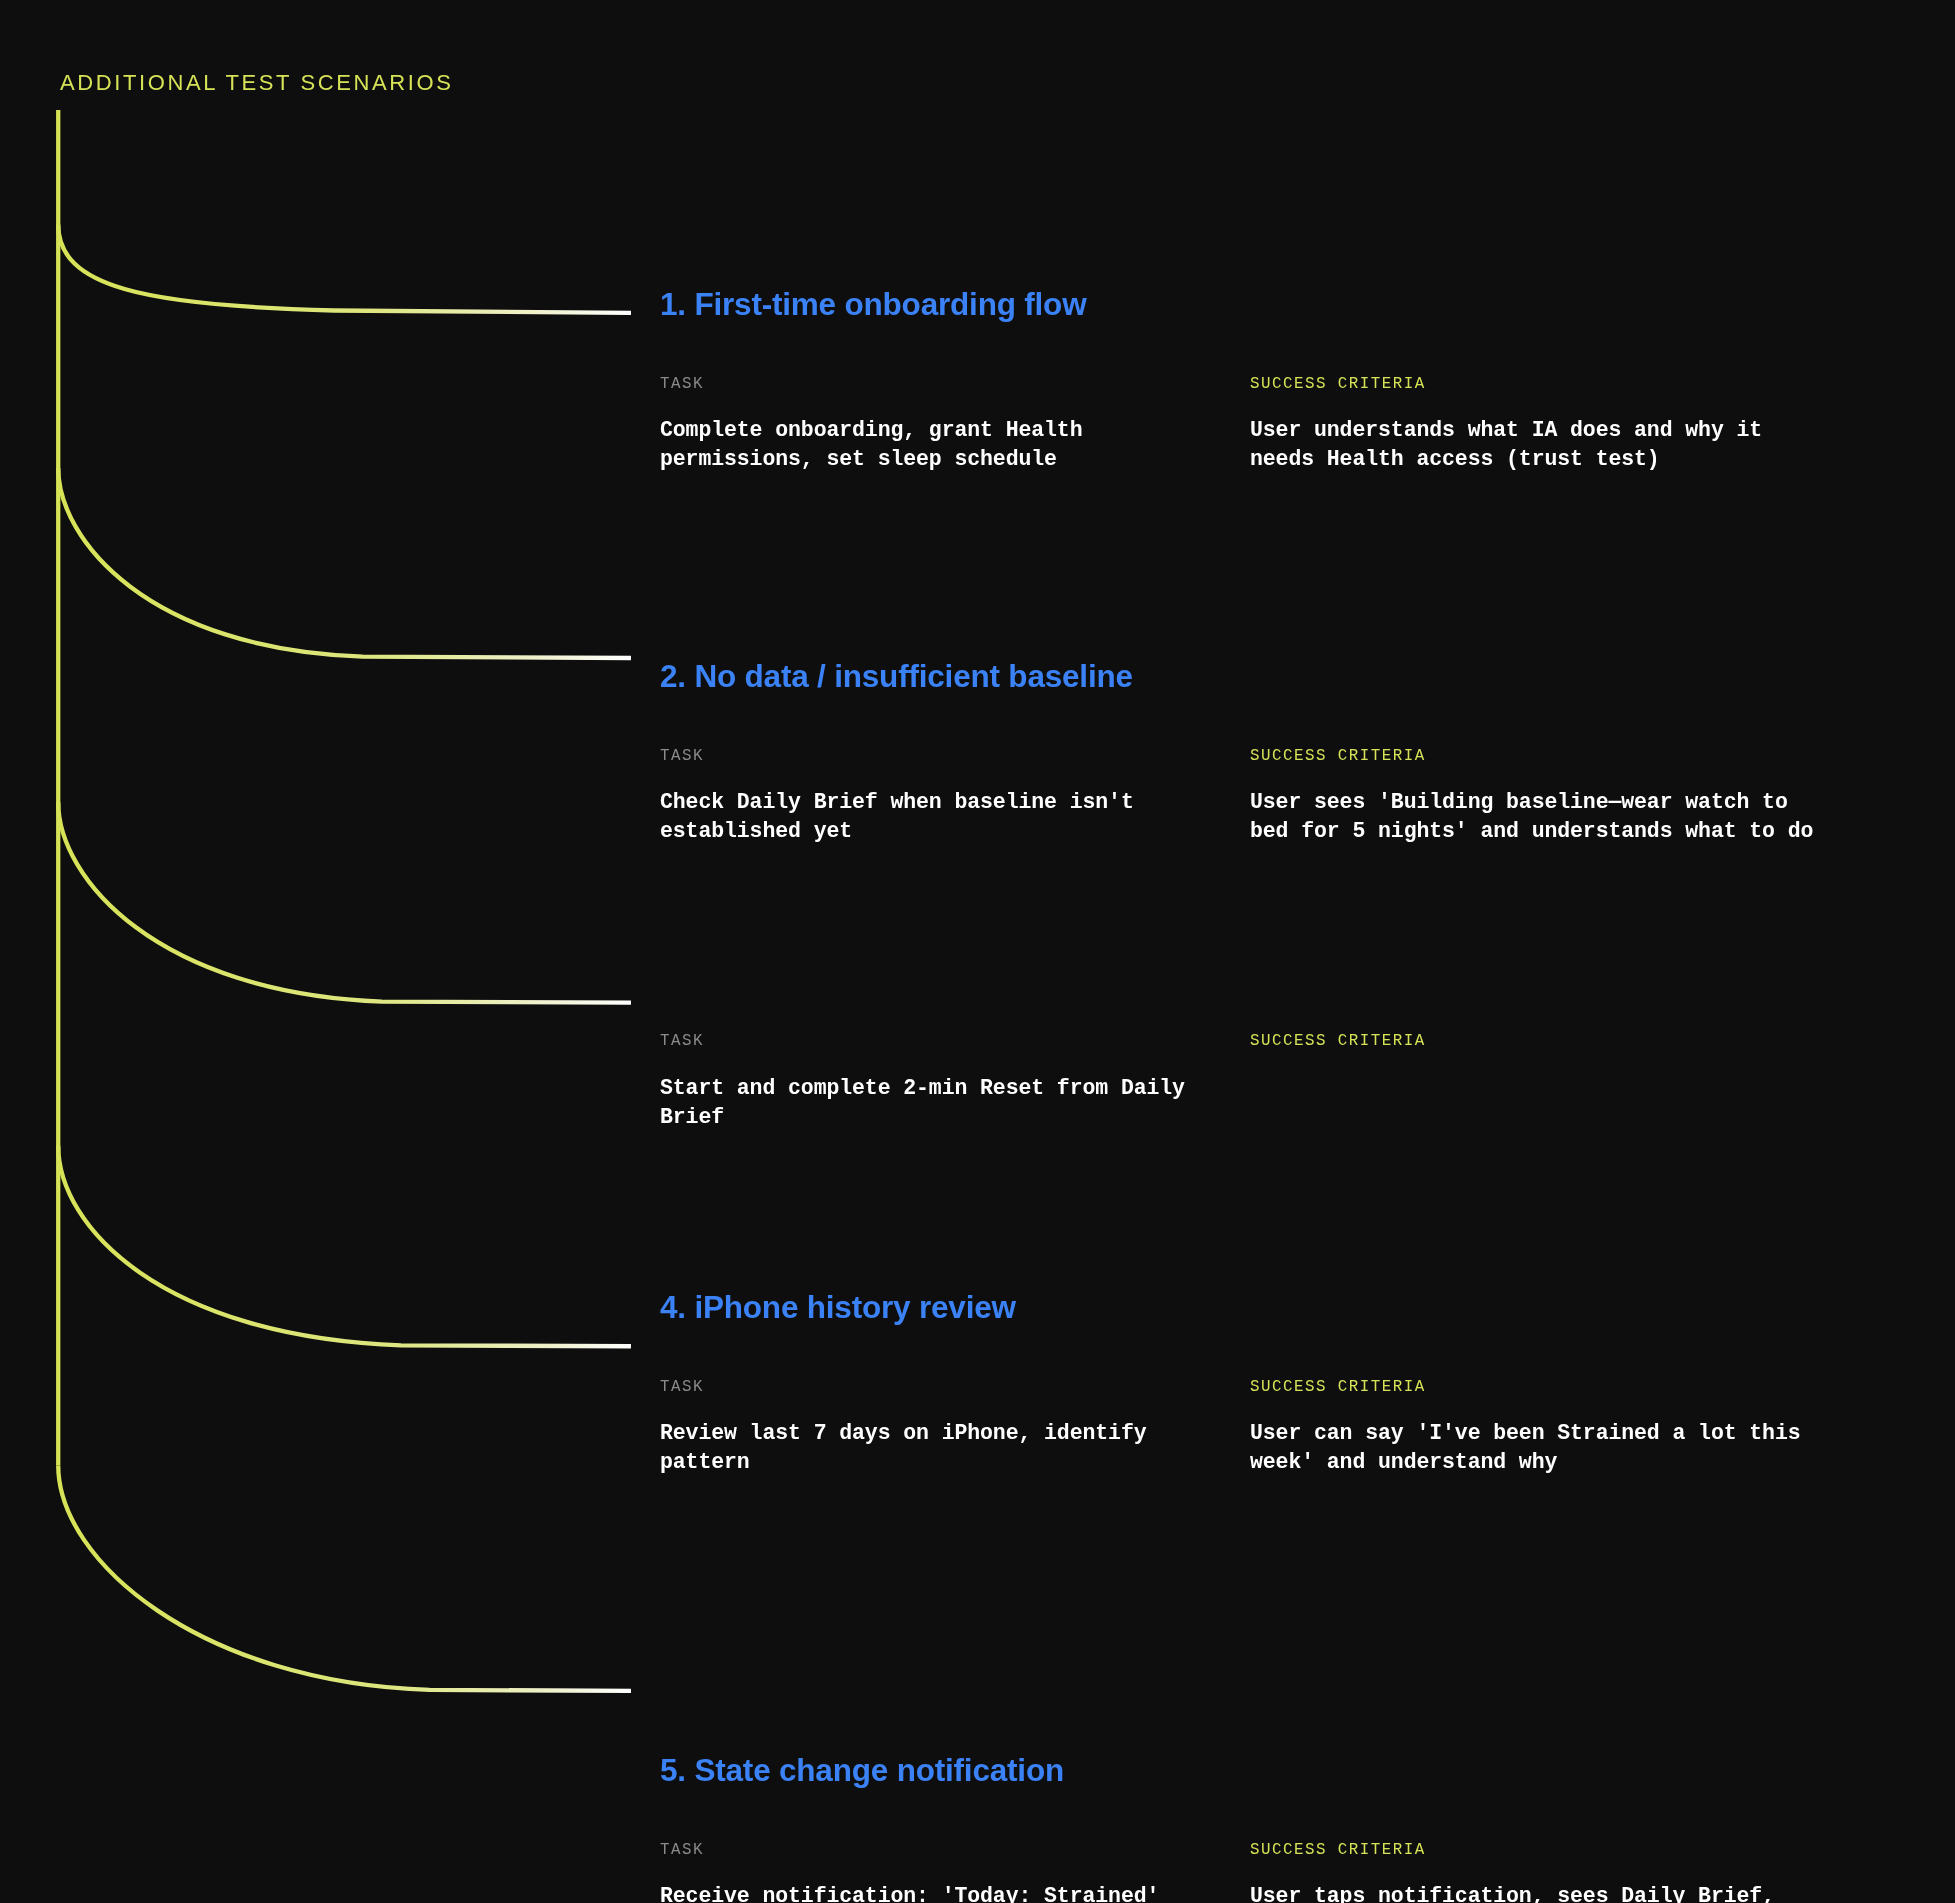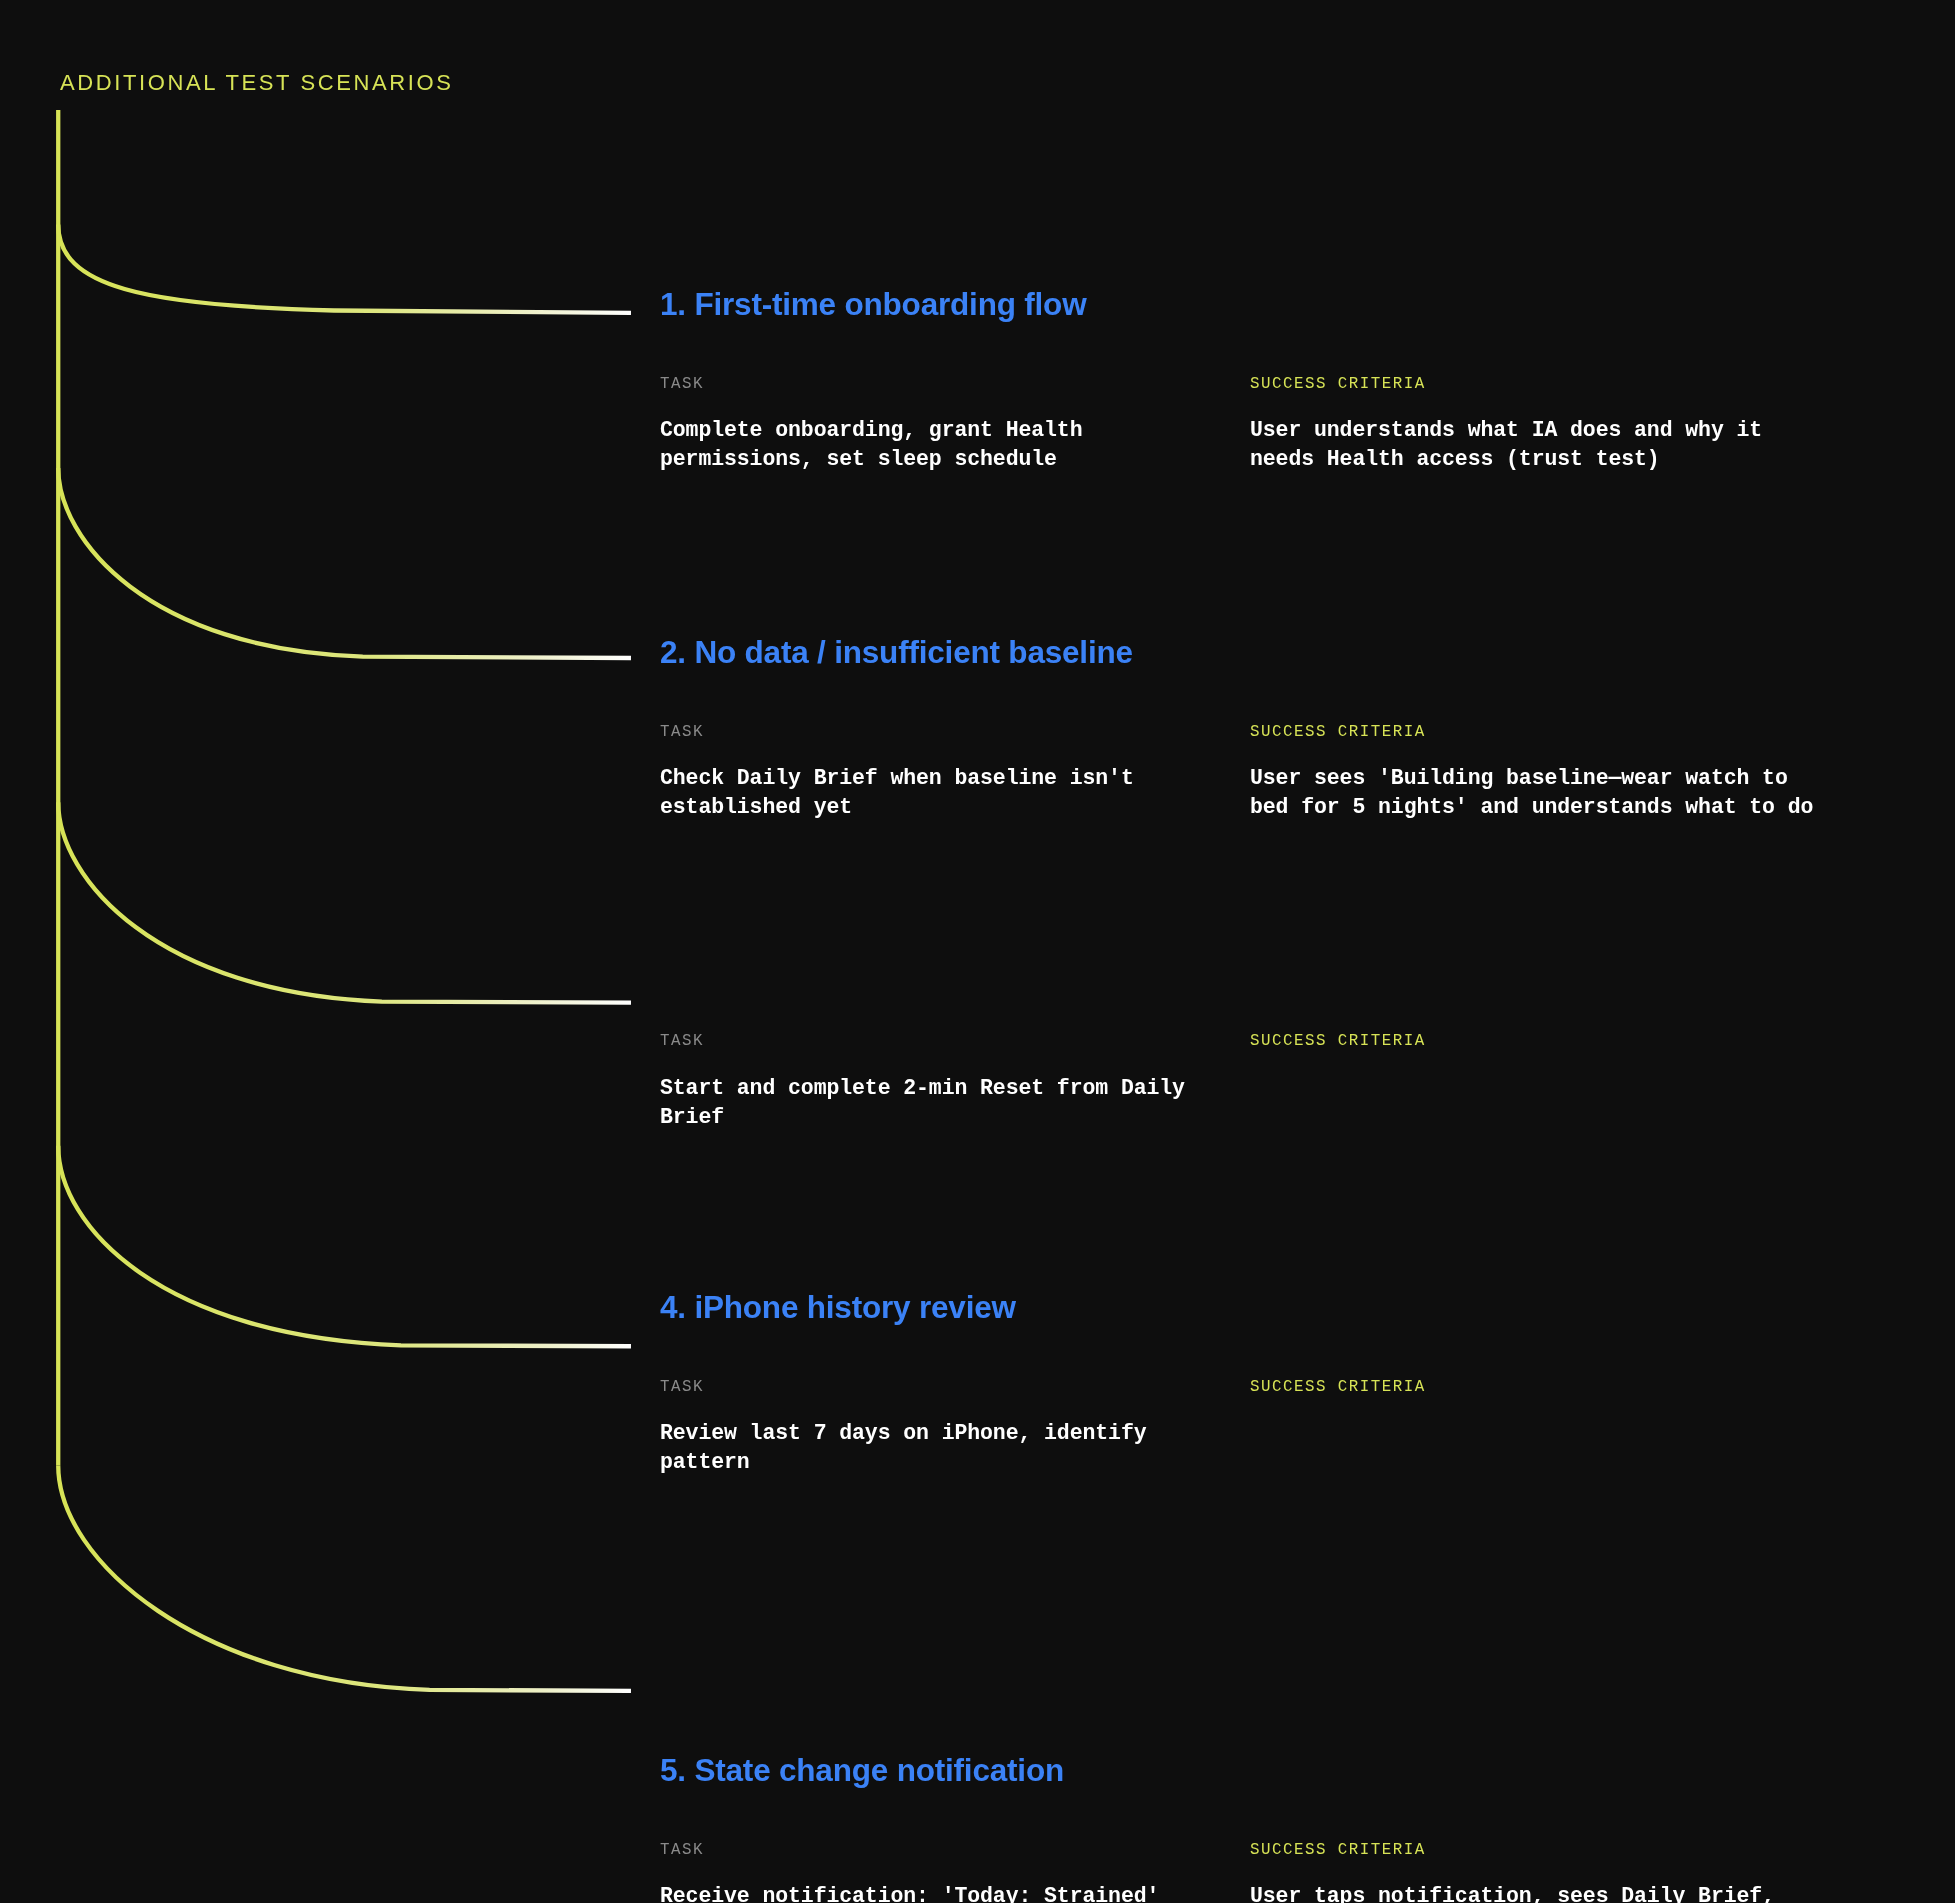--- a/index.html
+++ b/index.html
@@ -130,21 +130,21 @@
       <div class="col-label task">TASK</div>
       <div class="col-body">Complete onboarding, grant Health permissions, set sleep schedule</div>
     </div>
     <div class="col criteria">
       <div class="col-label criteria">SUCCESS CRITERIA</div>
       <div class="col-body">User understands what IA does and why it needs Health access (trust test)</div>
     </div>
   </div>
 </section>
 
-<section class="scenario" style="top:637px">
+<section class="scenario" style="top:661px">
   <h2 class="scenario-heading">2. No data / insufficient baseline</h2>
   <div class="scenario-cols">
     <div class="col task">
       <div class="col-label task">TASK</div>
       <div class="col-body">Check Daily Brief when baseline isn't established yet</div>
     </div>
     <div class="col criteria">
       <div class="col-label criteria">SUCCESS CRITERIA</div>
       <div class="col-body">User sees 'Building baseline—wear watch to bed for 5 nights' and understands what to do</div>
     </div>
@@ -165,20 +165,21 @@
 
 <section class="scenario" style="top:1292px">
   <h2 class="scenario-heading">4.  iPhone history review</h2>
   <div class="scenario-cols">
     <div class="col task">
       <div class="col-label task">TASK</div>
       <div class="col-body">Review last 7 days on iPhone, identify pattern</div>
     </div>
     <div class="col criteria">
       <div class="col-label criteria">SUCCESS CRITERIA</div>
+      <div class="col-body">User can say 'I've been Strained a lot this week' and understand why</div>
     </div>
   </div>
 </section>
 
 <section class="scenario" style="top:1755px">
   <h2 class="scenario-heading">5.  State change notification</h2>
   <div class="scenario-cols">
     <div class="col task">
       <div class="col-label task">TASK</div>
       <div class="col-body">Receive notification: 'Today: Strained'</div>

